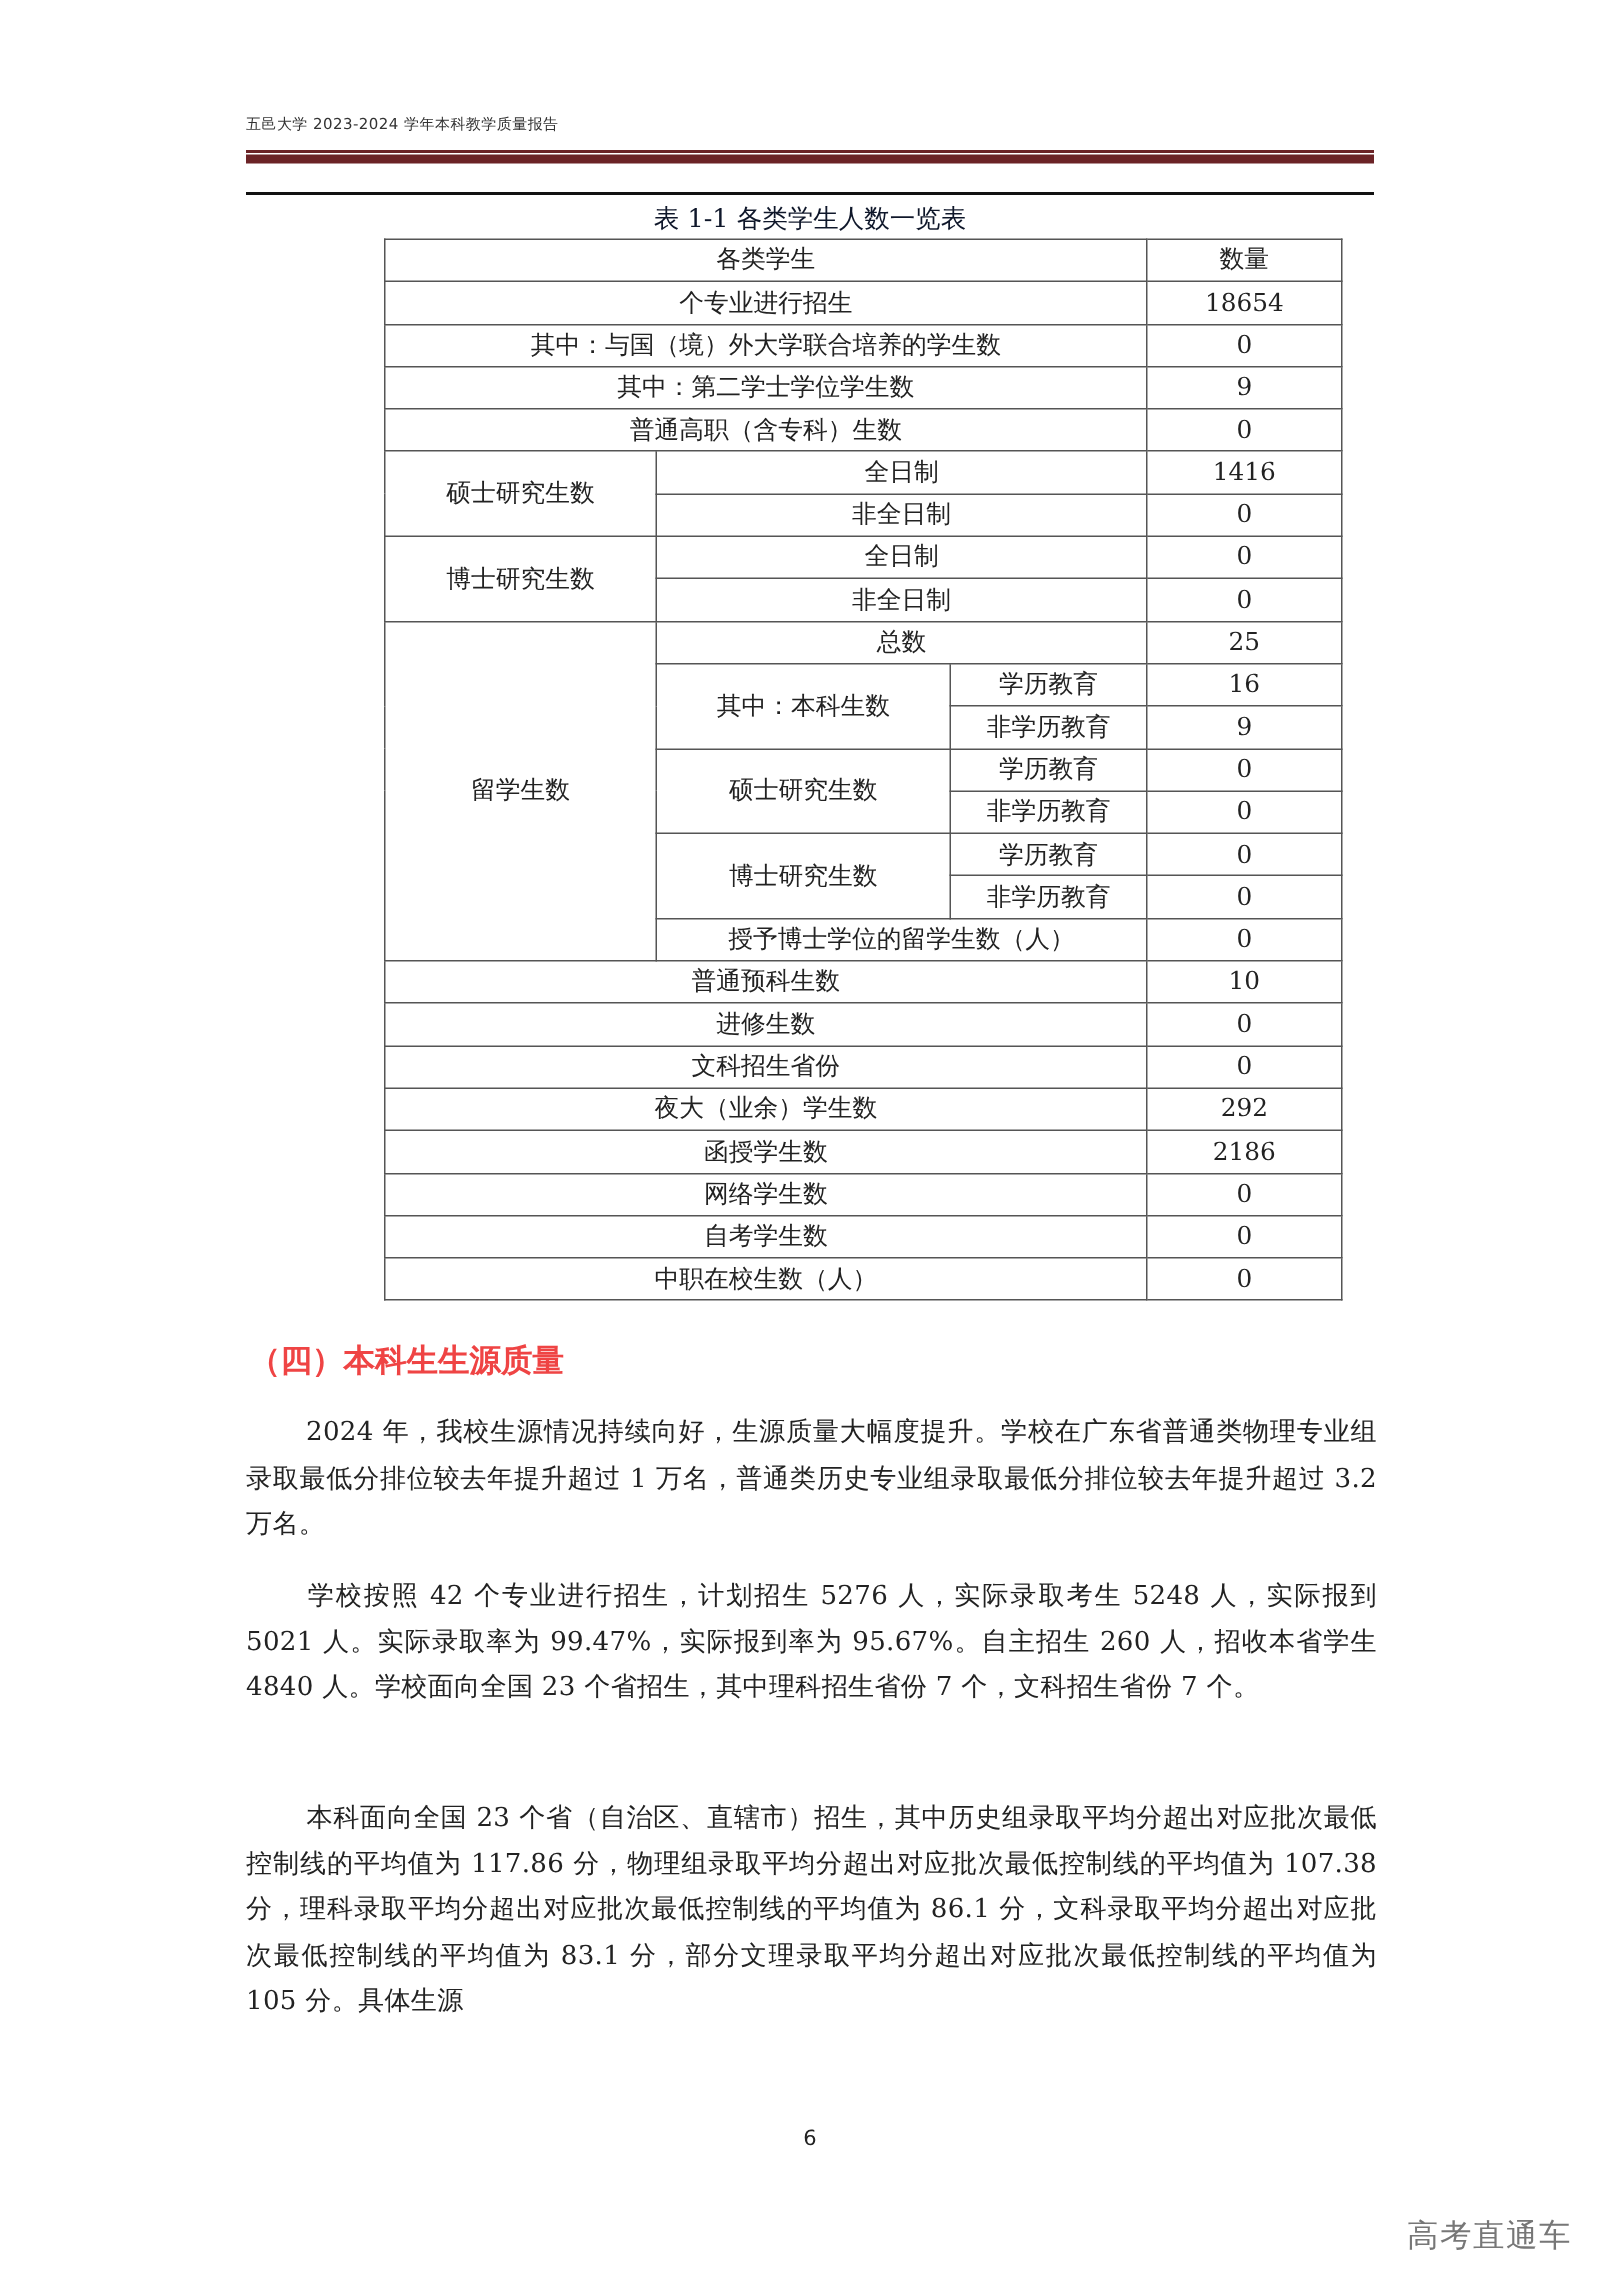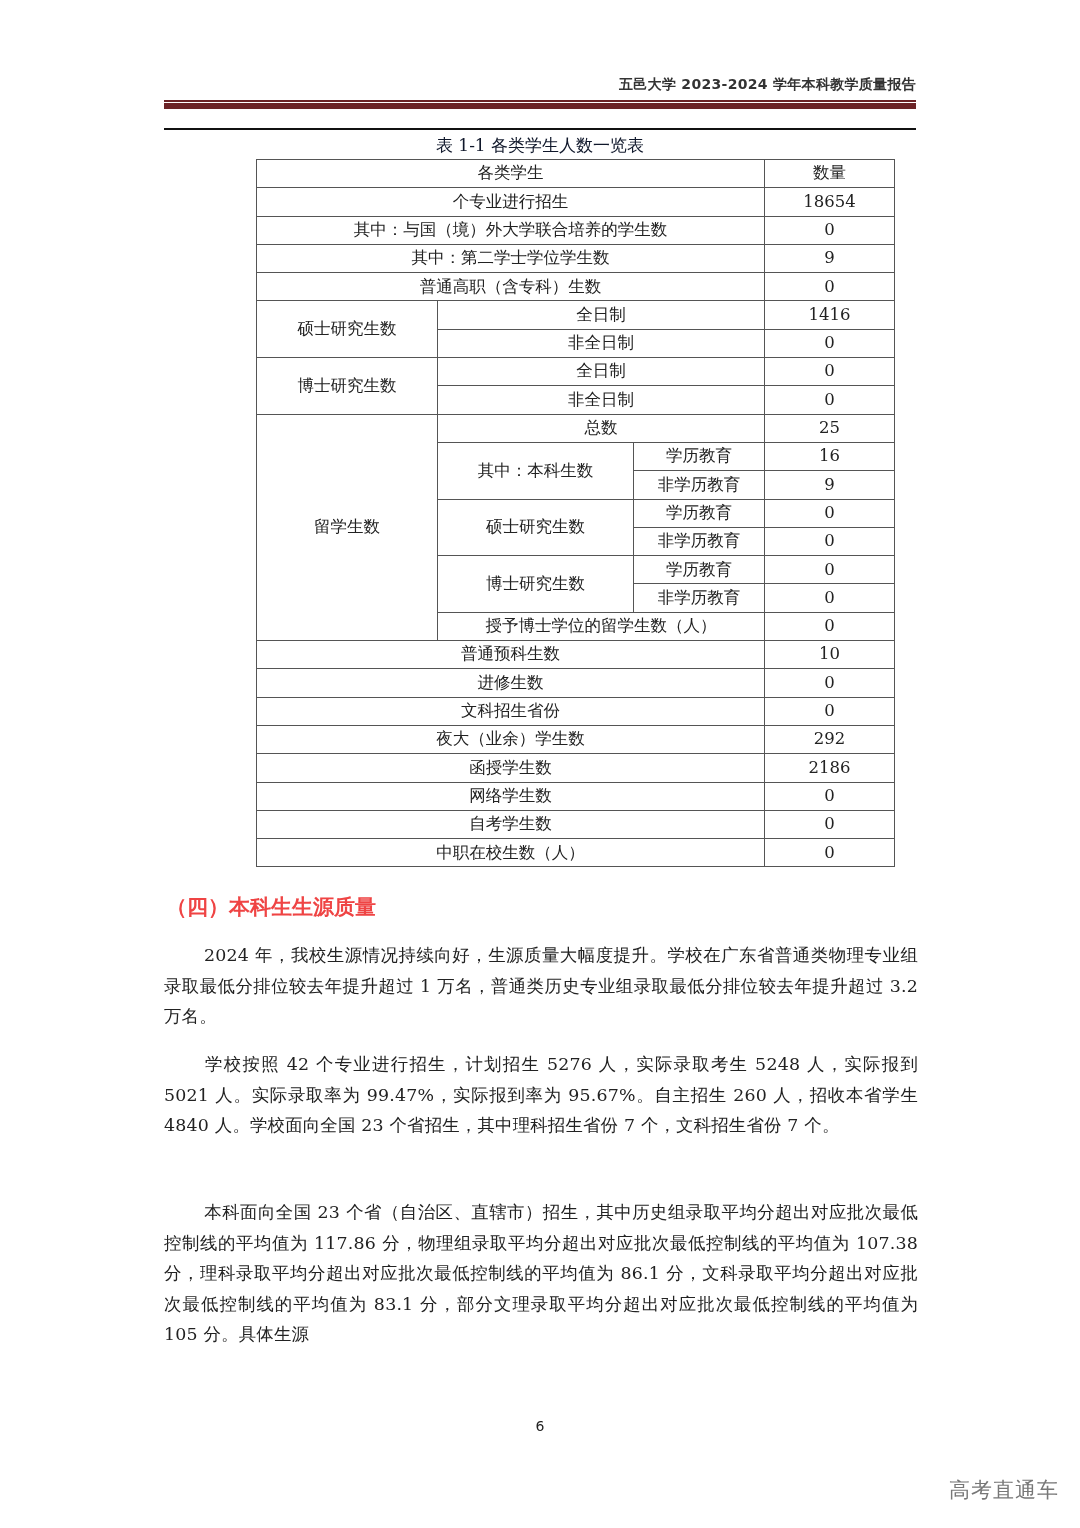--- a/index.html
+++ b/index.html
@@ -1,33 +1,33 @@
 <!DOCTYPE html>
 <html><head>
 <meta charset="utf-8">
 <style>
   html, body { margin: 0; padding: 0; background: #ffffff; }
   body { width: 1080px; height: 1528px; position: relative; overflow: hidden;
          font-family: "DejaVu Serif", "Liberation Serif", serif; color: #222; }
-  .page-header { position: absolute; left: 164px; top: 76px; width: 752px; text-align: right;
-                 font-family: "DejaVu Sans", "Liberation Sans", sans-serif; font-size: 14px; color: #333; letter-spacing: 0.3px; font-weight: bold; }
+  .page-header { position: absolute; left: 164px; top: 76px; width: 752px; text-align: left;
+                 font-family: "DejaVu Sans", "Liberation Sans", sans-serif; font-size: 10px; color: #333; letter-spacing: 0.3px; }
   .rule-maroon-thin { position: absolute; left: 164px; top: 100px; width: 752px; height: 2px; background: #6b2326; }
   .rule-maroon-thick { position: absolute; left: 164px; top: 103px; width: 752px; height: 6px; background: #6b2326; }
   .rule-black { position: absolute; left: 164px; top: 128px; width: 752px; height: 2px; background: #111; }
   .table-caption { position: absolute; left: 164px; top: 134px; width: 752px; text-align: center; font-size: 17px; color: #0f172a; }
   table.students { position: absolute; left: 221px; top: 159px; width: 638px; border-collapse: collapse; table-layout: fixed; font-size: 16.5px; margin-left: 35px; }
   table.students td { border: 1.5px solid #555; height: 27.3px; padding: 0; text-align: center; vertical-align: middle; color: #222; line-height: 1; }
   .section-heading { position: absolute; left: 166px; top: 893px; font-family: "DejaVu Sans", "Liberation Sans", sans-serif;
                      font-size: 21px; font-weight: bold; color: #ef4444; }
   .para { position: absolute; left: 164px; width: 754px; font-size: 17.4px; line-height: 30.5px; color: #222; text-align: justify; letter-spacing: 0.2px; }
   .para .indent { display: inline-block; width: 40px; }
   .page-number { position: absolute; left: 532px; top: 1418px; width: 16px; text-align: center;
                  font-family: "DejaVu Sans", "Liberation Sans", sans-serif; font-size: 14px; color: #222; }
   .watermark { position: absolute; left: 938px; top: 1476px; font-family: Liberation Serif, serif;
-               font-size: 21px; color: #777; letter-spacing: 1px; margin-left: 11px; }
+               font-size: 21px; color: #777; letter-spacing: 1px; }
 </style>
 </head>
 <body>
 
 <div class="page-header">五邑大学 2023-2024 学年本科教学质量报告</div>
 <div class="rule-maroon-thin"></div>
 <div class="rule-maroon-thick"></div>
 <div class="rule-black"></div>
 
 <div class="table-caption">表 1-1 各类学生人数一览表</div>

